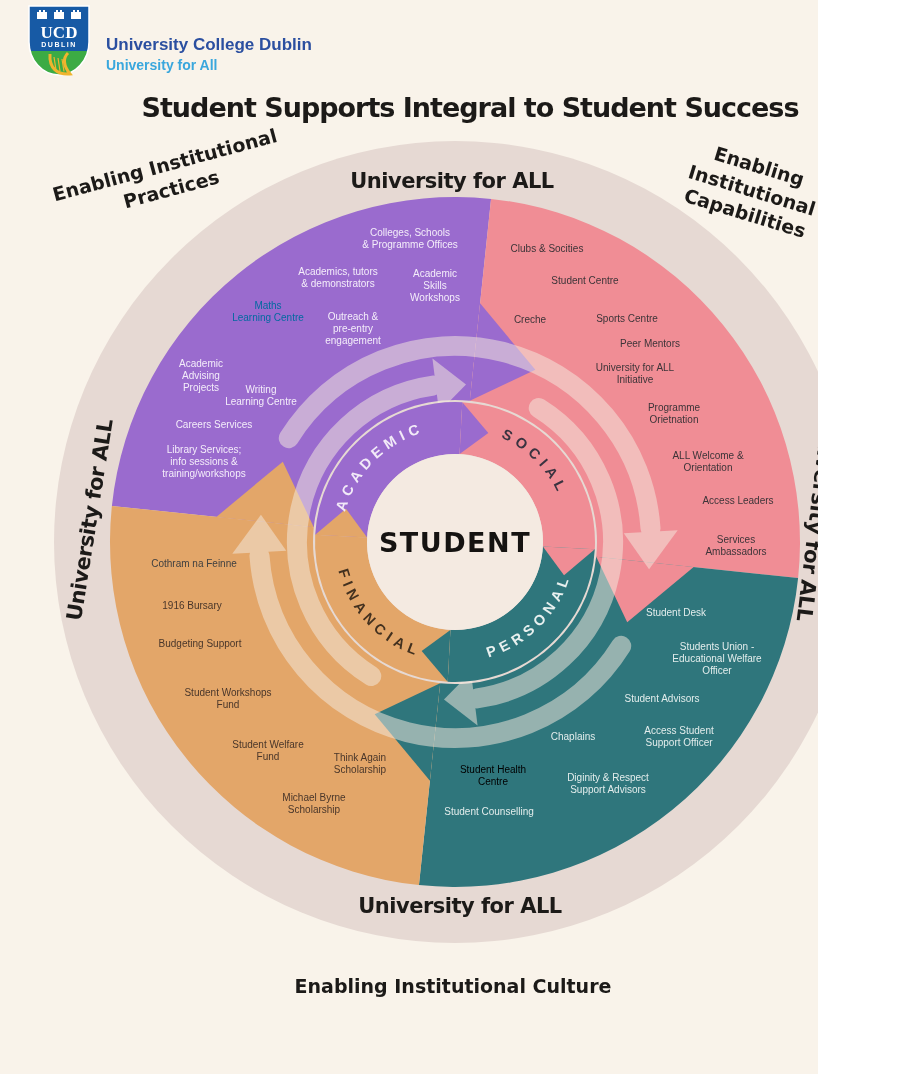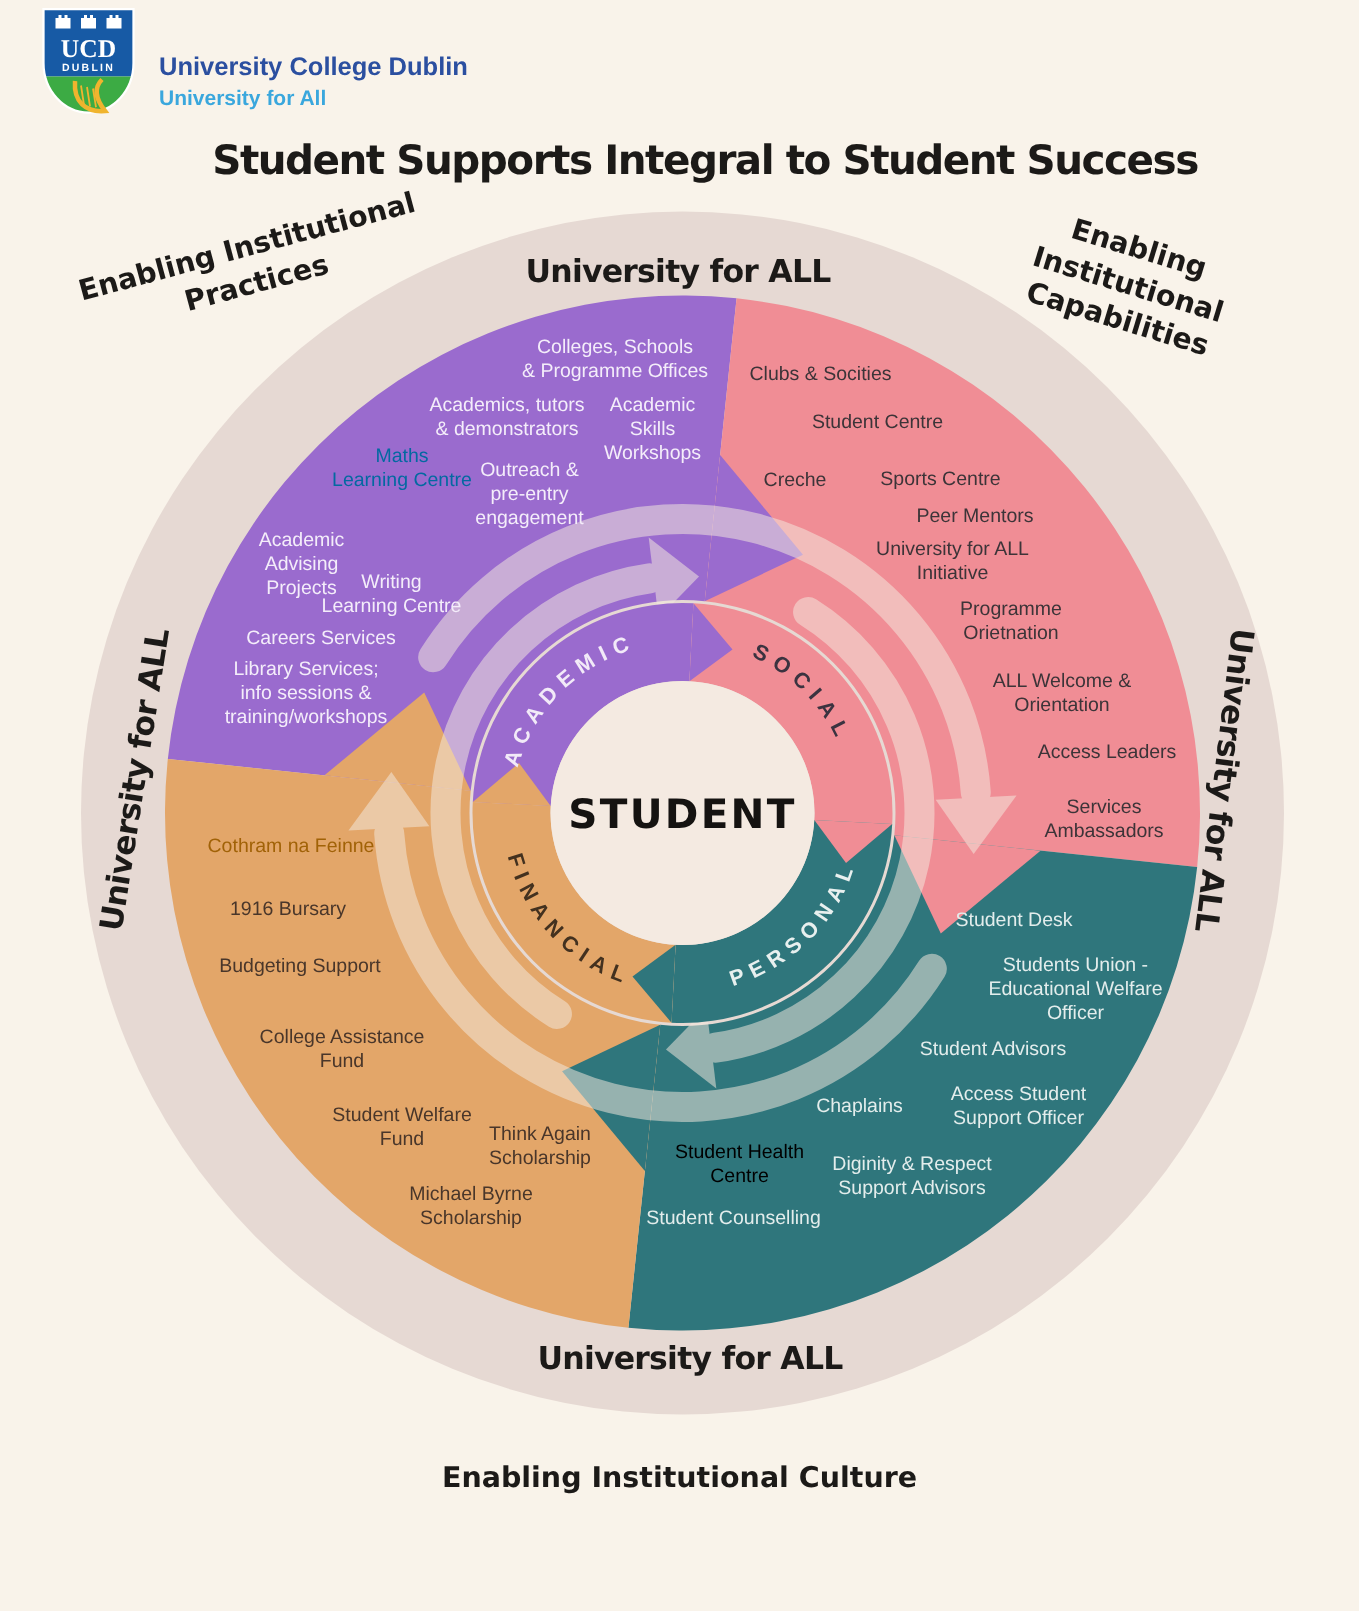--- a/index.html
+++ b/index.html
@@ -1,21 +1,21 @@
 <!DOCTYPE html>
 <html><head>
 <meta charset="utf-8">
 <style>
   html,body{margin:0;padding:0;}
-  .stage{position:relative;width:906px;height:1074px;background:#f9f3ea;overflow:hidden;
+  .stage{position:relative;width:818px;height:1074px;background:#f9f3ea;overflow:hidden;
          font-family:"Liberation Sans",sans-serif;text-decoration:underline;}
   .diagram-svg{position:absolute;left:0;top:0;z-index:1;}
   .lbl{position:absolute;transform:translate(-50%,-50%);text-align:center;
        white-space:pre-line;line-height:1.25;z-index:3;}
-  .item{font-size:13px;line-height:1.22;text-align:center;}
+  .item{font-size:10px;line-height:1.22;text-align:center;}
   .display{font-family:"DejaVu Sans",sans-serif;color:#1c1a18;}
   .title{font-size:27px;font-weight:700;letter-spacing:-1px;white-space:nowrap;margin-top:12px;}
   .ring-word{font-size:21px;font-weight:700;letter-spacing:-0.5px;white-space:nowrap;}
   .corner{font-size:19px;font-weight:700;line-height:1.3;}
   .header{position:absolute;left:26px;top:4px;display:flex;align-items:flex-start;z-index:4;}
   .org{margin-left:14px;margin-top:31px;}
   .org-name{font-size:17px;font-weight:700;color:#2b4fa0;font-family:"Liberation Sans",sans-serif;}
   .org-tag{font-size:14px;font-weight:700;color:#3aa7dd;margin-top:2px;}
   .curved-label{font-family:"Liberation Sans",sans-serif;font-weight:700;font-size:14.5px;letter-spacing:5px;}
 </style>
@@ -159,24 +159,24 @@
 Officer</div>
     <div class="lbl item" style="left: 662px; top: 699px; color: rgb(227, 237, 236);">Student Advisors</div>
     <div class="lbl item" style="left: 679px; top: 737px; color: rgb(227, 237, 236);">Access Student
 Support Officer</div>
     <div class="lbl item" style="left: 573px; top: 737px; color: rgb(227, 237, 236);">Chaplains</div>
     <div class="lbl item" style="left: 608px; top: 784px; color: rgb(227, 237, 236);">Diginity &amp; Respect
 Support Advisors</div>
     <div class="lbl item" style="left: 493px; top: 776px; color: #000000;">Student Health
 Centre</div>
     <div class="lbl item" style="left: 489px; top: 812px; color: rgb(227, 237, 236);">Student Counselling</div>
-    <div class="lbl item" style="left: 194px; top: 564px; color: #a16207;">Cothram na Feinne</div>
+    <div class="lbl item" style="left: 194px; top: 564px; color: #404040;">Cothram na Feinne</div>
     <div class="lbl item" style="left: 192px; top: 606px; color: rgb(73, 54, 42);">1916 Bursary</div>
     <div class="lbl item" style="left: 200px; top: 644px; color: rgb(73, 54, 42);">Budgeting Support</div>
-    <div class="lbl item" style="left: 228px; top: 699px; color: rgb(73, 54, 42);">College Assistance
+    <div class="lbl item" style="left: 228px; top: 699px; color: rgb(73, 54, 42);">Student Workshops
 Fund</div>
     <div class="lbl item" style="left: 268px; top: 751px; color: rgb(73, 54, 42);">Student Welfare
 Fund</div>
     <div class="lbl item" style="left: 360px; top: 764px; color: rgb(73, 54, 42);">Think Again
 Scholarship</div>
     <div class="lbl item" style="left: 314px; top: 804px; color: rgb(73, 54, 42);">Michael Byrne
 Scholarship</div>
   </div>
 
 </body></html>

